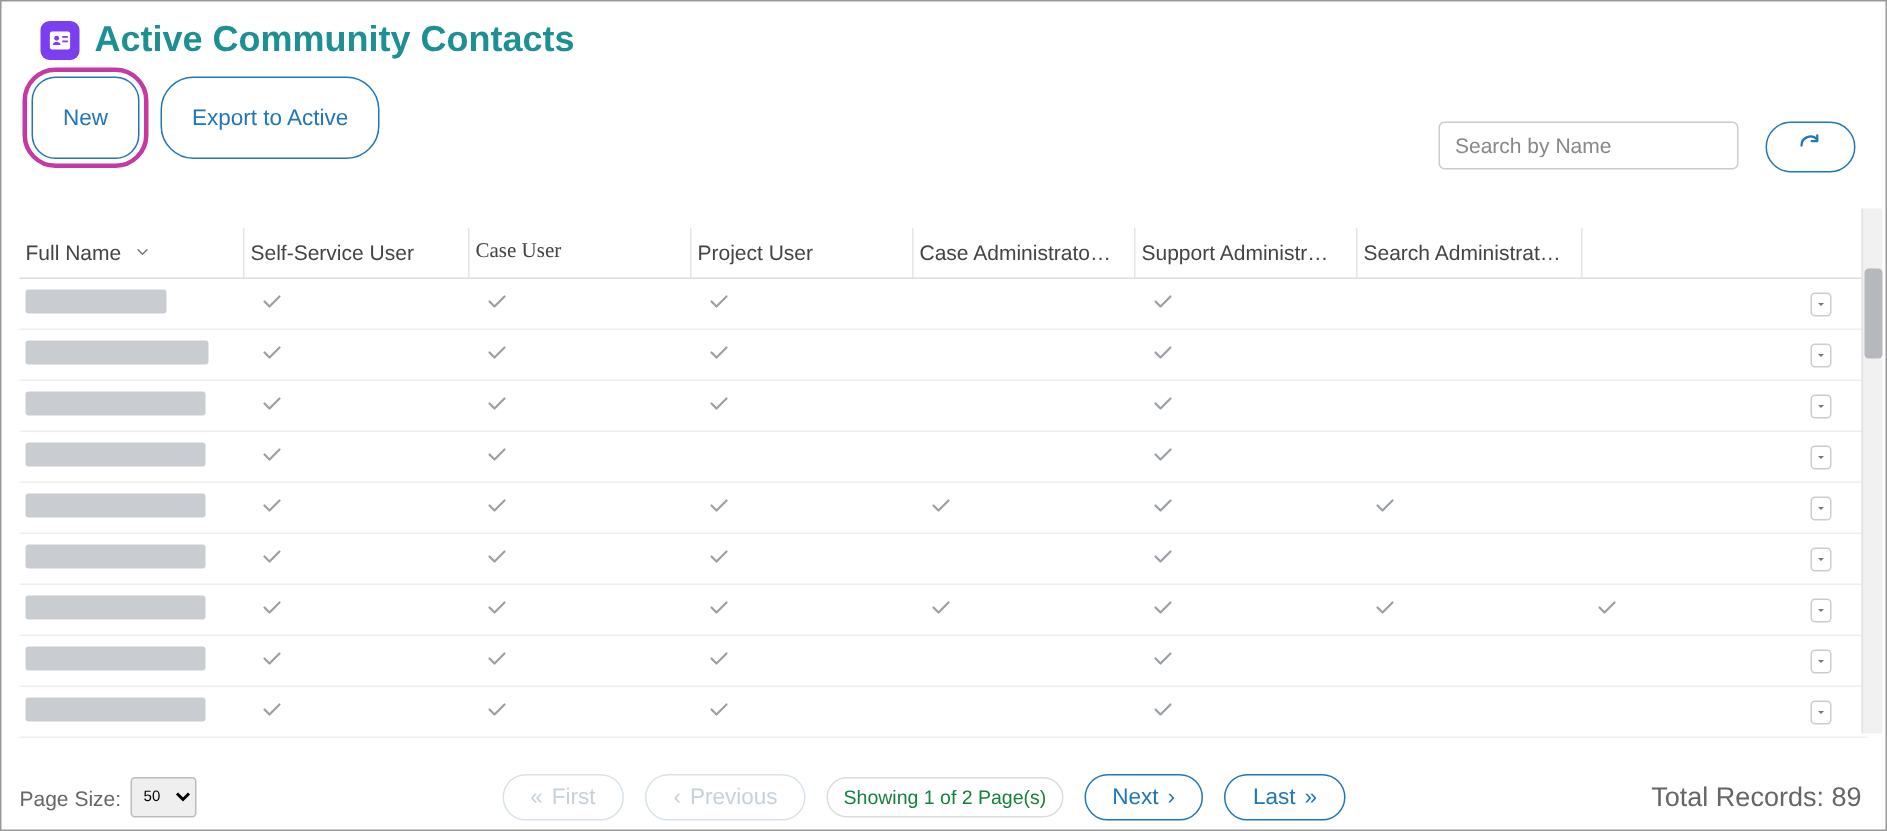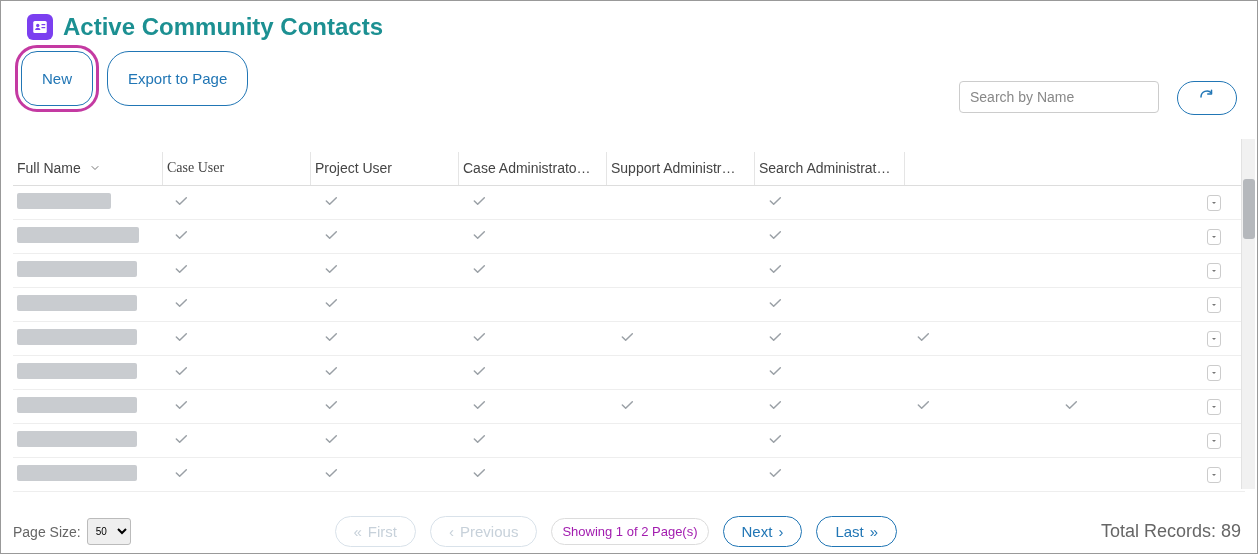--- a/index.html
+++ b/index.html
@@ -80,21 +80,21 @@
   .fake-scroll { position:absolute; right:2px; top:138px; bottom:64px; width:14px; background:#f1f1f1; border-left:1px solid #e2e2e2;}
   .fake-scroll-thumb { position:absolute; top:40px; width:12px; left:1px; height:60px; background:#b5b8bc; border-radius:3px;}
 
   
   .pager { position:absolute; left:0; right:0; bottom:6px; padding:0 12px; display:flex; align-items:center; }
   .page-size-lbl { color:#666; font-size:14px; margin-right:6px;}
   .page-size-sel { width:44px; height:27px; border:1px solid #bbb; border-radius:3px; font-size:10px; padding:0 4px; }
   .pager-center { flex:1; display:flex; align-items:center; justify-content:center; gap:14px;}
   .nav-btn { border:1px solid #2176b5; color:#2176b5; background:#fff; border-radius:22px; padding:6px 18px; font-size:15px; cursor:pointer; display:flex; align-items:center; gap:6px;}
   .nav-disabled { color:#c7d1da; border-color:#d9e2ea; cursor:default;}
-  .pager-status { color:#a21caf; font-size:13px; border:1px solid #dcdcdc; padding:5px 10px; border-radius:16px; background:#fff;}
+  .pager-status { color:#15803d; font-size:13px; border:1px solid #dcdcdc; padding:5px 10px; border-radius:16px; background:#fff;}
   .total-rec { color:#666; font-size:18px; margin-right:4px;}
 
 </style>
 </head>
 <body>
 <div class="container">
 
 <div class="title-row">
   <div class="title-icon">
     <svg viewBox="0 0 24 24" fill="none">
@@ -103,21 +103,21 @@
           <path d="M5.5 16c0-1.8 1.8-3 3.5-3s3.5 1.2 3.5 3" fill="#7b3ff0"></path>
           <rect x="14" y="8" width="5" height="1.6" fill="#7b3ff0"></rect>
           <rect x="14" y="12" width="5" height="1.6" fill="#7b3ff0"></rect>
         </svg>
   </div>
   <h1 class="page-title">Active Community Contacts</h1>
 </div>
 
 <div class="actions-row">
   <button class="btn new-hl">New</button>
-  <button class="btn">Export to Page</button>
+  <button class="btn">Export to Active</button>
 </div>
 <div class="actions-right">
   <input class="search-input" type="text" placeholder="Search by Name" style="">
   <button class="refresh-btn">
     <span>
       <svg width="18" height="18" viewBox="0 0 24 24" fill="none">
             <path d="M4 12a8 8 0 0 1 13.9-5.4" stroke="#2176b5" stroke-width="2" stroke-linecap="round"></path>
             <path d="M18 3v5h-5" stroke="#2176b5" stroke-width="2" stroke-linecap="round" stroke-linejoin="round"></path>
           </svg>
     </span>
@@ -127,20 +127,21 @@
 <div class="grid">
   <div class="grid-header">
     <div class="col c0">
       <span>Full Name</span>
       <span class="sort-ind">
         <svg width="12" height="12" viewBox="0 0 24 24">
               <path d="M6 9l6 6 6-6" stroke="#777" stroke-width="2" fill="none" stroke-linecap="round"></path>
             </svg>
       </span>
     </div>
+    <div class="col c1">Self-Service User</div>
     <div class="col c2">Case User</div>
     <div class="col c4">Project User</div>
     <div class="col c5">Case Administrato…</div>
     <div class="col c6">Support Administr…</div>
     <div class="col c7">Search Administrato…</div>
     <div class="col cact"></div>
   </div>
   <div class="grid-body" id="grid-body">
         <div class="grid-row">
           <div class="cell c0"><span class="name-mask" style="width: 94px;"></span></div>

